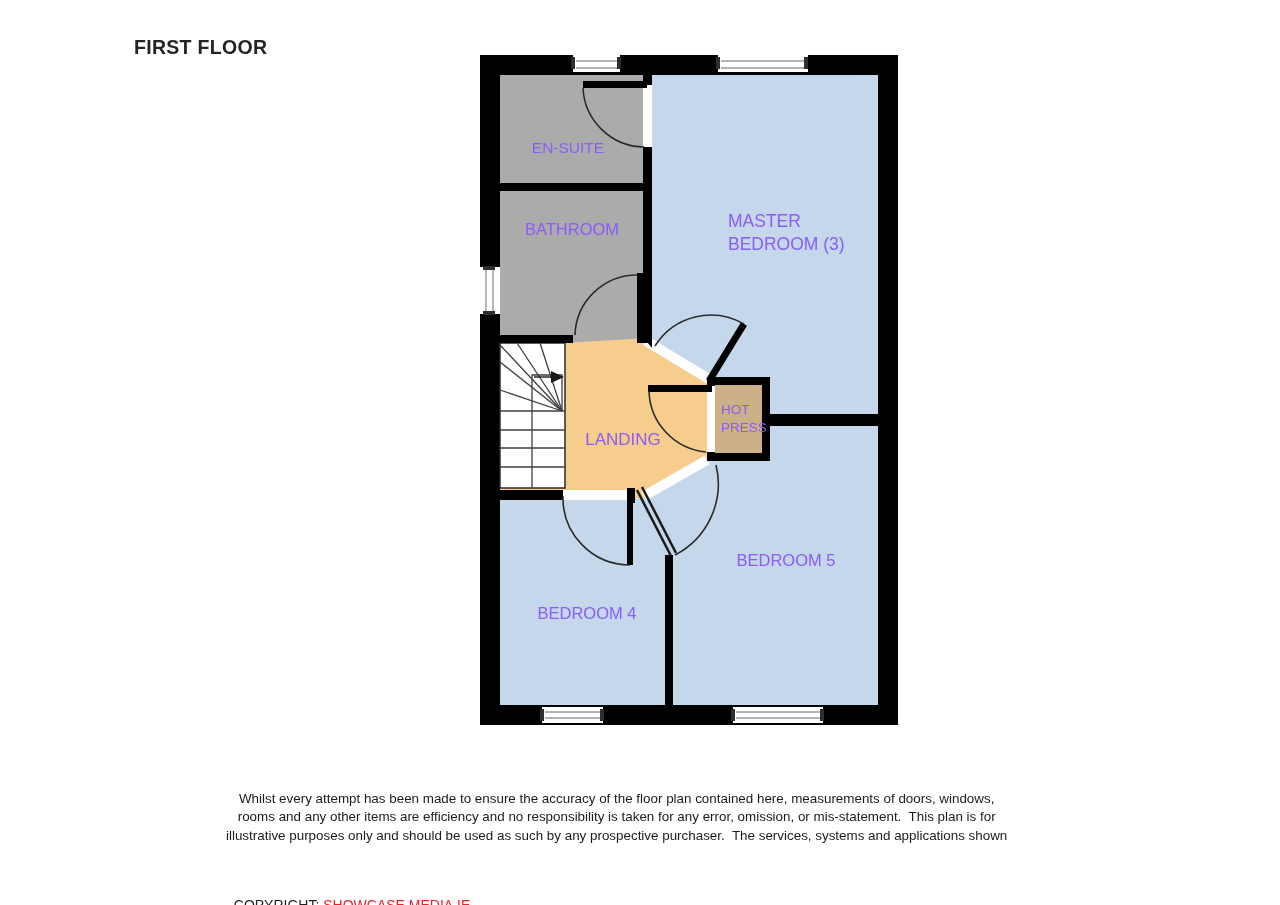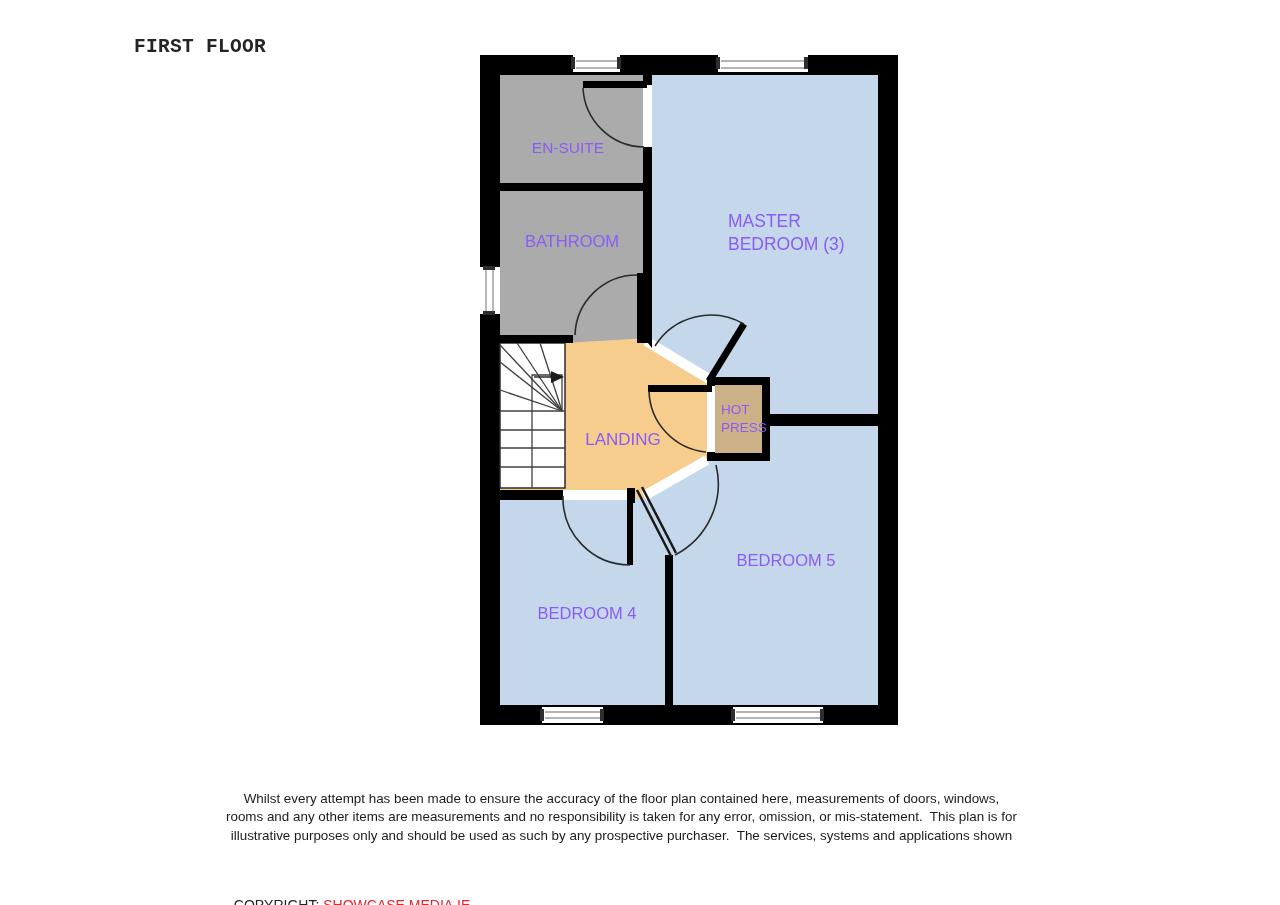--- a/index.html
+++ b/index.html
@@ -3,21 +3,21 @@
 <meta charset="utf-8">
 <style>
   html,body{margin:0;padding:0;}
   body{
     width:1280px;height:905px;position:relative;background:#ffffff;
     font-family:"Liberation Sans", sans-serif;overflow:hidden;
   }
   .abs{position:absolute;}
   #plan-svg{position:absolute;left:0;top:0;}
   .page-title{
-    font-size:19.5px;font-weight:600;letter-spacing:.3px;color:#262327;font-family:Liberation Mono, monospace;
+    font-size:19.5px;font-weight:600;letter-spacing:.3px;color:#262327;
   }
   .room-label{
     color:#8b5cf6;font-weight:500;text-align:center;line-height:1.18;
     white-space:nowrap;
   }
   .room-label.left{text-align:left;}
   .arc{fill:none;stroke:#2b2b2b;stroke-width:1.6px;}
   .stairline{stroke:#3f3f3f;stroke-width:1.3px;}
   .glass{stroke:#9a9a9a;stroke-width:1.4px;}
   .disclaimer-line{
@@ -144,39 +144,39 @@
       <rect x="731" y="709" width="4" height="12" fill="#2e2e2e"></rect>
       <rect x="820" y="709" width="4" height="12" fill="#2e2e2e"></rect>
     </g>
   </g>
 </svg>
 
 <div class="abs page-title" style="left:134px;top:36px;">FIRST FLOOR</div>
 
 <div class="abs room-label" style="left:518px;top:139px;width:100px;font-size:15.5px;">EN-SUITE</div>
 
-<div class="abs room-label" style="left:512px;top:232px;width:120px;font-size:16.5px;">BATHROOM</div>
+<div class="abs room-label" style="left:512px;top:220px;width:120px;font-size:16.5px;">BATHROOM</div>
 
 <div class="abs room-label left" style="left:728px;top:210px;font-size:17.5px;line-height:23px;">
   <div>MASTER</div>
   <div>BEDROOM (3)</div>
 </div>
 
 <div class="abs room-label" style="left:573px;top:430px;width:100px;font-size:17px;">LANDING</div>
 
 <div class="abs room-label left" style="left:721px;top:401px;font-size:13.5px;line-height:17.5px;">
   <div>HOT</div>
   <div>PRESS</div>
 </div>
 
 <div class="abs room-label" style="left:527px;top:604px;width:120px;font-size:16.5px;">BEDROOM 4</div>
 
 <div class="abs room-label" style="left:726px;top:551px;width:120px;font-size:16.5px;">BEDROOM 5</div>
 
 <div class="abs" style="left:226px;top:790px;">
   <div class="disclaimer-line">Whilst every attempt has been made to ensure the accuracy of the floor plan contained here, measurements of doors, windows,</div>
-  <div class="disclaimer-line">rooms and any other items are measurements and no responsibility is taken for any error, omission, or mis-statement.  This plan is for</div>
+  <div class="disclaimer-line">rooms and any other items are efficiency and no responsibility is taken for any error, omission, or mis-statement.  This plan is for</div>
   <div class="disclaimer-line">illustrative purposes only and should be used as such by any prospective purchaser.  The services, systems and applications shown</div>
 </div>
 
 <div class="abs copyright" style="left:226px;top:881px;">
   <span>COPYRIGHT: </span><span class="brand" style="color:#e8232b;">SHOWCASE MEDIA.IE</span>
 </div>
 
 </body></html>

